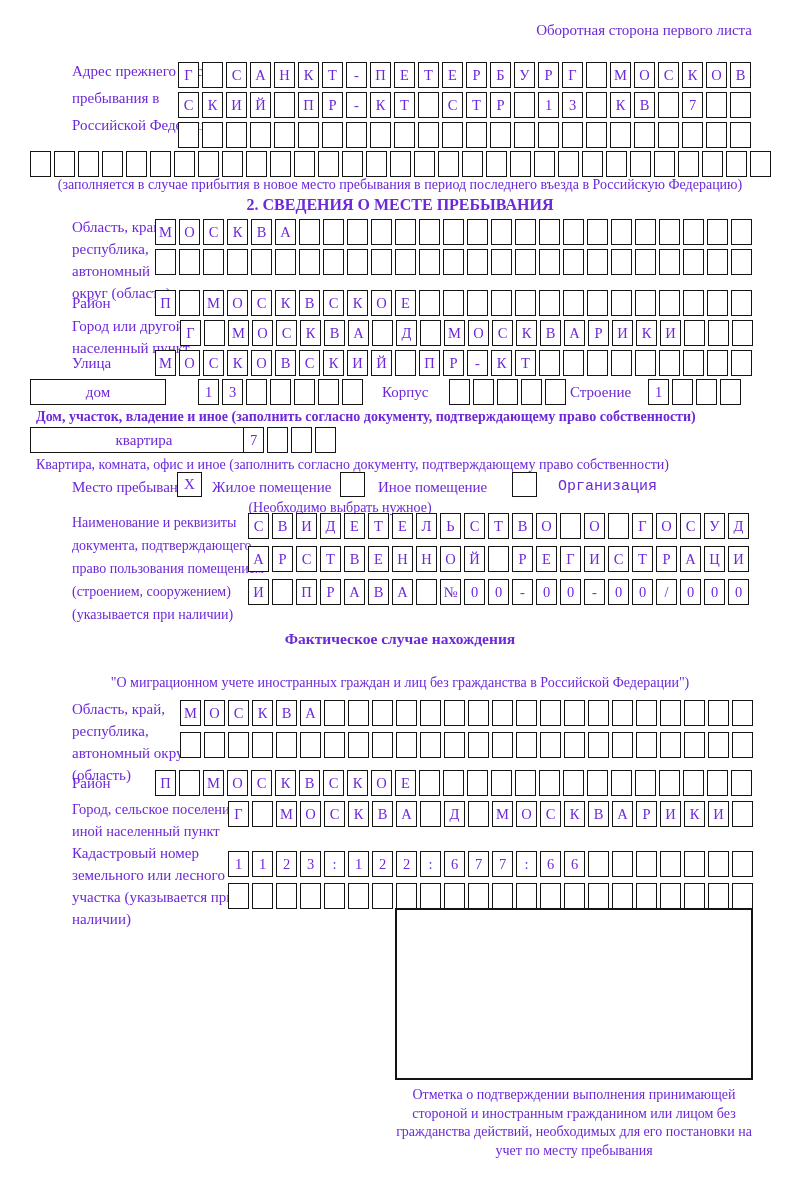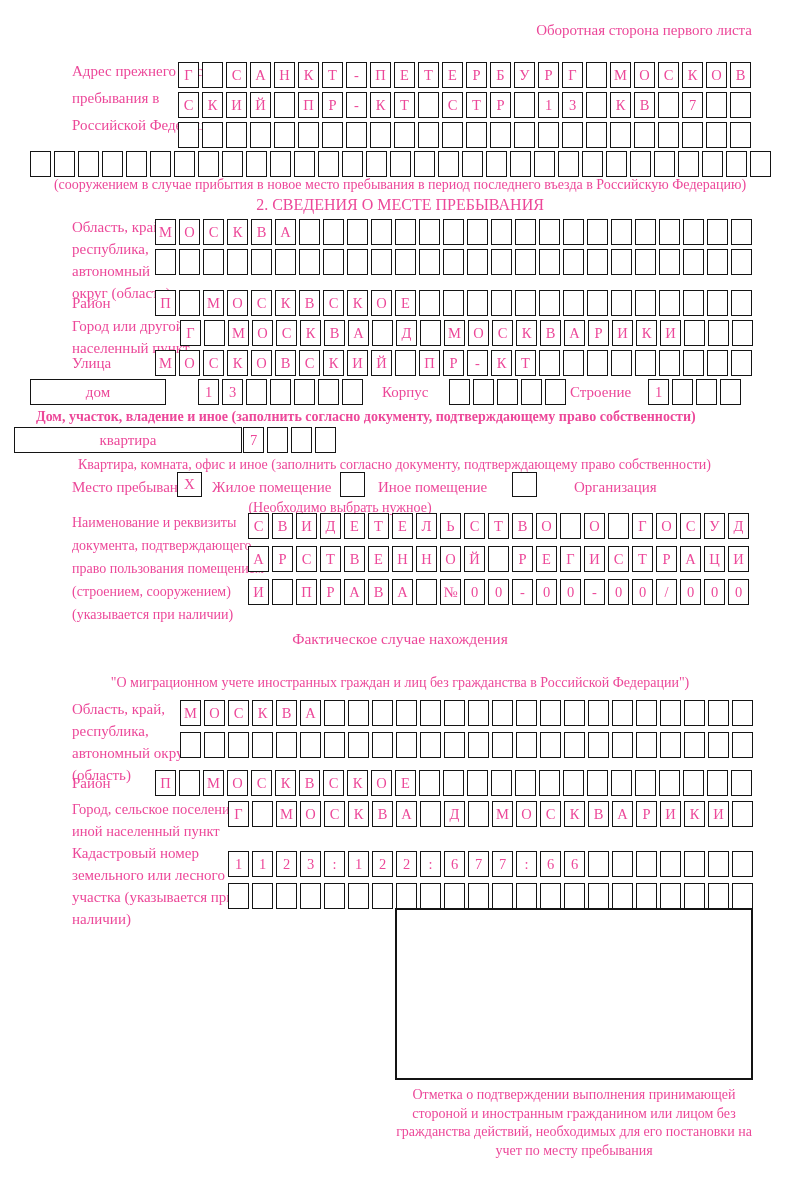--- a/index.html
+++ b/index.html
@@ -1,23 +1,23 @@
 <!DOCTYPE html>
 <html><head>
 <meta charset="utf-8">
 <style>
   html,body{margin:0;padding:0;background:#fff;}
   .page{position:relative;width:800px;height:1180px;background:#ffffff;
-        font-family:"Liberation Serif",serif;color:#ec4899;overflow:hidden;}
+        font-family:"Liberation Serif",serif;color:#6d28d9;overflow:hidden;}
   .abs{position:absolute;}
   .lbl{font-size:15px;line-height:27px;}
   .lbl-tight{font-size:15px;line-height:22px;}
   .cap{font-size:14px;}
   .center{left:0;width:800px;text-align:center;}
-  .bold{font-weight:normal;}
+  .bold{font-weight:bold;}
   .cellrow{display:flex;gap:3px;}
   .cell{box-sizing:border-box;width:21px;height:26px;border:1.6px solid #141414;
         display:flex;align-items:center;justify-content:center;
         font-size:14.5px;background:#fff;flex:0 0 auto;}
   .labelbox{box-sizing:border-box;height:26px;border:1.6px solid #141414;
         display:flex;align-items:center;justify-content:center;font-size:15px;background:#fff;text-align:right;}
   .checkbox{box-sizing:border-box;width:25px;height:25px;border:1.6px solid #141414;
         display:flex;align-items:center;justify-content:center;font-size:15px;background:#fff;}
   .bigbox{box-sizing:border-box;border:2px solid #141414;background:#fff;}
 </style>
@@ -133,21 +133,21 @@
       <div class="cell"></div>
       <div class="cell"></div>
       <div class="cell"></div>
       <div class="cell"></div>
       <div class="cell"></div>
       <div class="cell"></div>
       <div class="cell"></div>
       <div class="cell"></div>
       <div class="cell"></div>
     </div>
-  <div class="abs cap center" style="top:177px;">(сооружением в случае прибытия в новое место пребывания в период последнего въезда в Российскую Федерацию)</div>
+  <div class="abs cap center" style="top:177px;">(заполняется в случае прибытия в новое место пребывания в период последнего въезда в Российскую Федерацию)</div>
 
   <div class="abs center bold" style="top:196px;font-size:16px;">2. СВЕДЕНИЯ О МЕСТЕ ПРЕБЫВАНИЯ</div>
 
   <div class="abs lbl-tight" style="left:72px;top:216px;width:114px;">Область, край, республика, автономный округ (область)</div>
   <div class="abs cellrow" style="left:155px;top:219px">
       <div class="cell">М</div>
       <div class="cell">О</div>
       <div class="cell">С</div>
       <div class="cell">К</div>
       <div class="cell">В</div>
@@ -306,36 +306,36 @@
     </div>
   <div class="abs lbl-tight" style="left:570px;top:381px;">Строение</div>
   <div class="abs cellrow" style="left:648px;top:379px">
       <div class="cell">1</div>
       <div class="cell"></div>
       <div class="cell"></div>
       <div class="cell"></div>
     </div>
   <div class="abs cap" style="left:36px;top:409px;font-weight:bold;">Дом, участок, владение и иное (заполнить согласно документу, подтверждающему право собственности)</div>
 
-  <div class="abs labelbox" style="left:14px;top:427px;width:228px;">квартира</div>
+  <div class="abs labelbox" style="left:30px;top:427px;width:228px;">квартира</div>
   <div class="abs cellrow" style="left:243px;top:427px">
       <div class="cell">7</div>
       <div class="cell"></div>
       <div class="cell"></div>
       <div class="cell"></div>
     </div>
-  <div class="abs cap" style="left:36px;top:457px;margin-left:42px;">Квартира, комната, офис и иное (заполнить согласно документу, подтверждающему право собственности)</div>
+  <div class="abs cap" style="left:36px;top:457px;">Квартира, комната, офис и иное (заполнить согласно документу, подтверждающему право собственности)</div>
 
   <div class="abs lbl-tight" style="left:72px;top:476px;">Место пребывания:</div>
   <div class="abs checkbox" style="left:177px;top:472px;">X</div>
   <div class="abs lbl-tight" style="left:212px;top:476px;">Жилое помещение</div>
   <div class="abs checkbox" style="left:340px;top:472px;"></div>
   <div class="abs lbl-tight" style="left:378px;top:476px;">Иное помещение</div>
   <div class="abs checkbox" style="left:512px;top:472px;"></div>
-  <div class="abs lbl-tight" style="left:574px;top:476px;">Организация</div>
+  <div class="abs lbl-tight" style="left:558px;top:476px;font-family:Liberation Mono, monospace;">Организация</div>
   <div class="abs cap" style="left:200px;top:500px;width:280px;text-align:center;font-family:Liberation Serif, serif;">(Необходимо выбрать нужное)</div>
 
   <div class="abs" style="left:72px;top:511px;width:196px;font-size:14px;line-height:23px;">Наименование и реквизиты документа, подтверждающего право пользования помещением (строением, сооружением) (указывается при наличии)</div>
   <div class="abs cellrow" style="left:248px;top:513px">
       <div class="cell">С</div>
       <div class="cell">В</div>
       <div class="cell">И</div>
       <div class="cell">Д</div>
       <div class="cell">Е</div>
       <div class="cell">Т</div>

